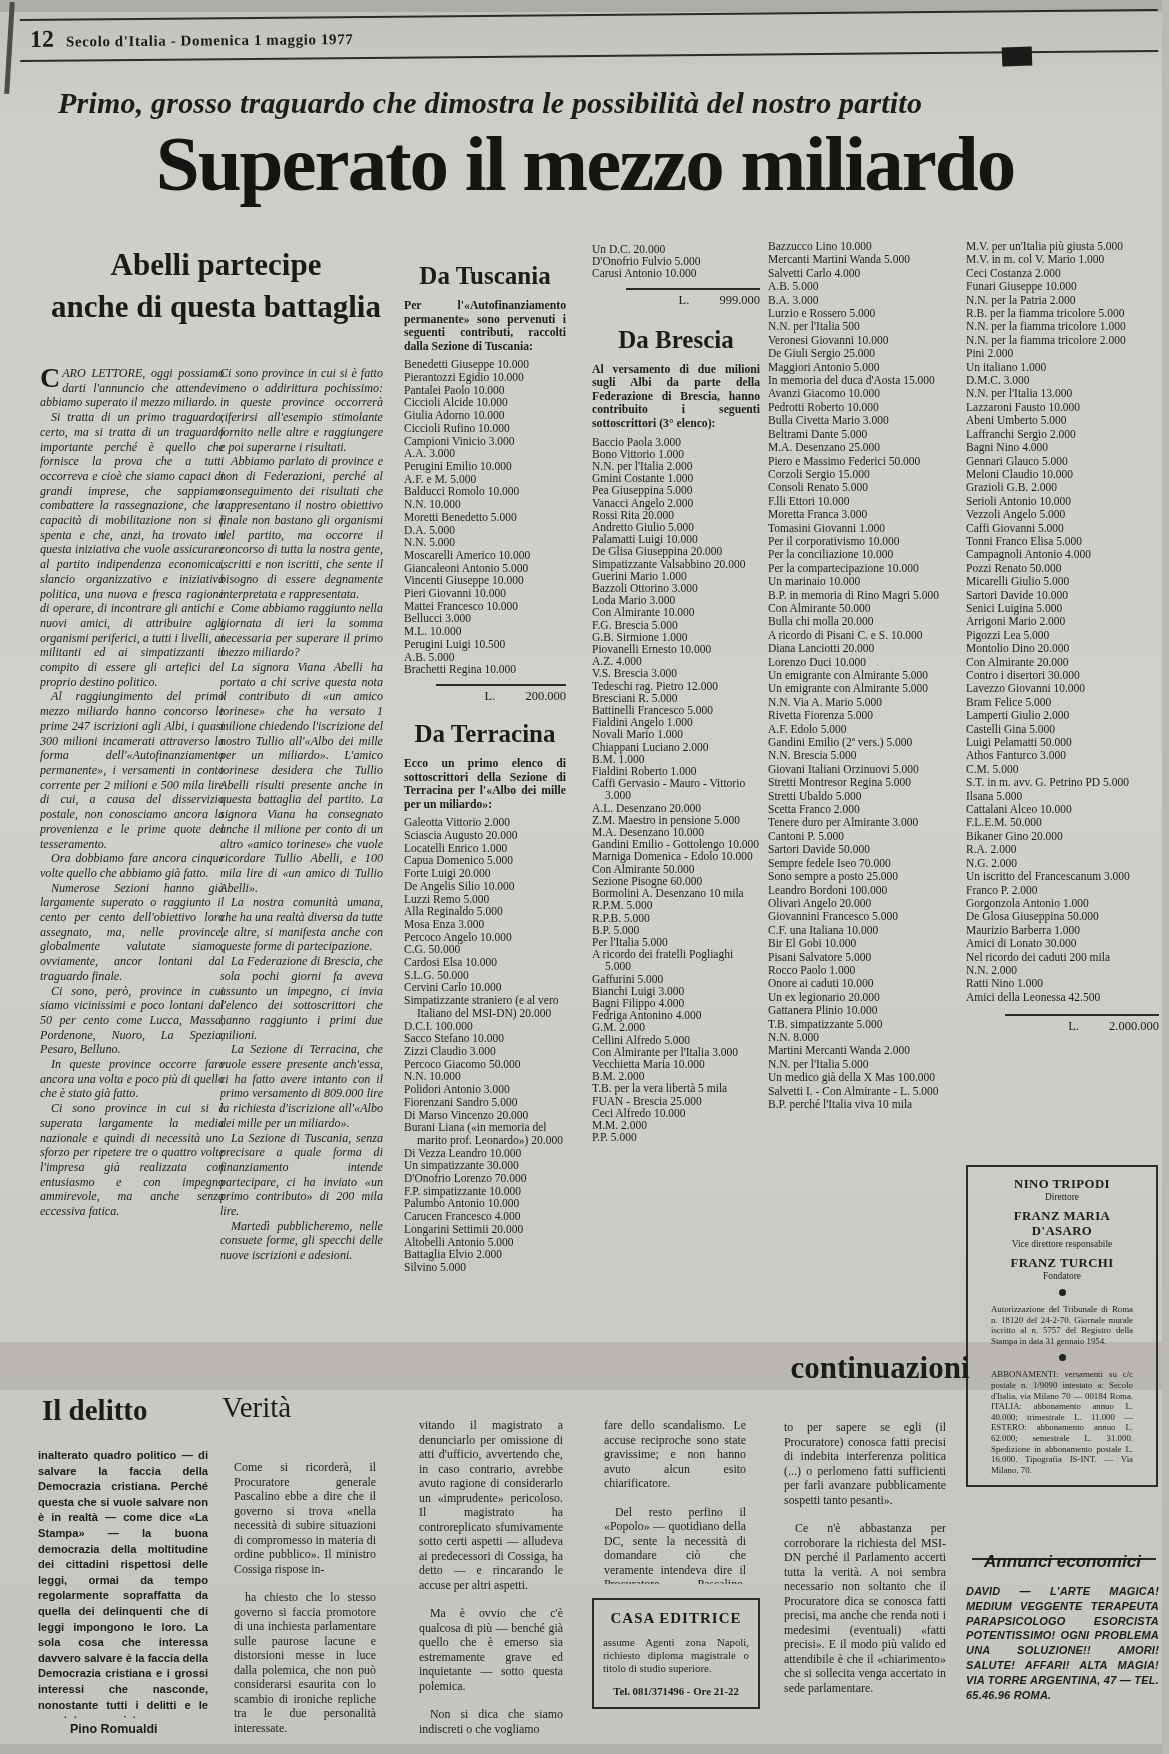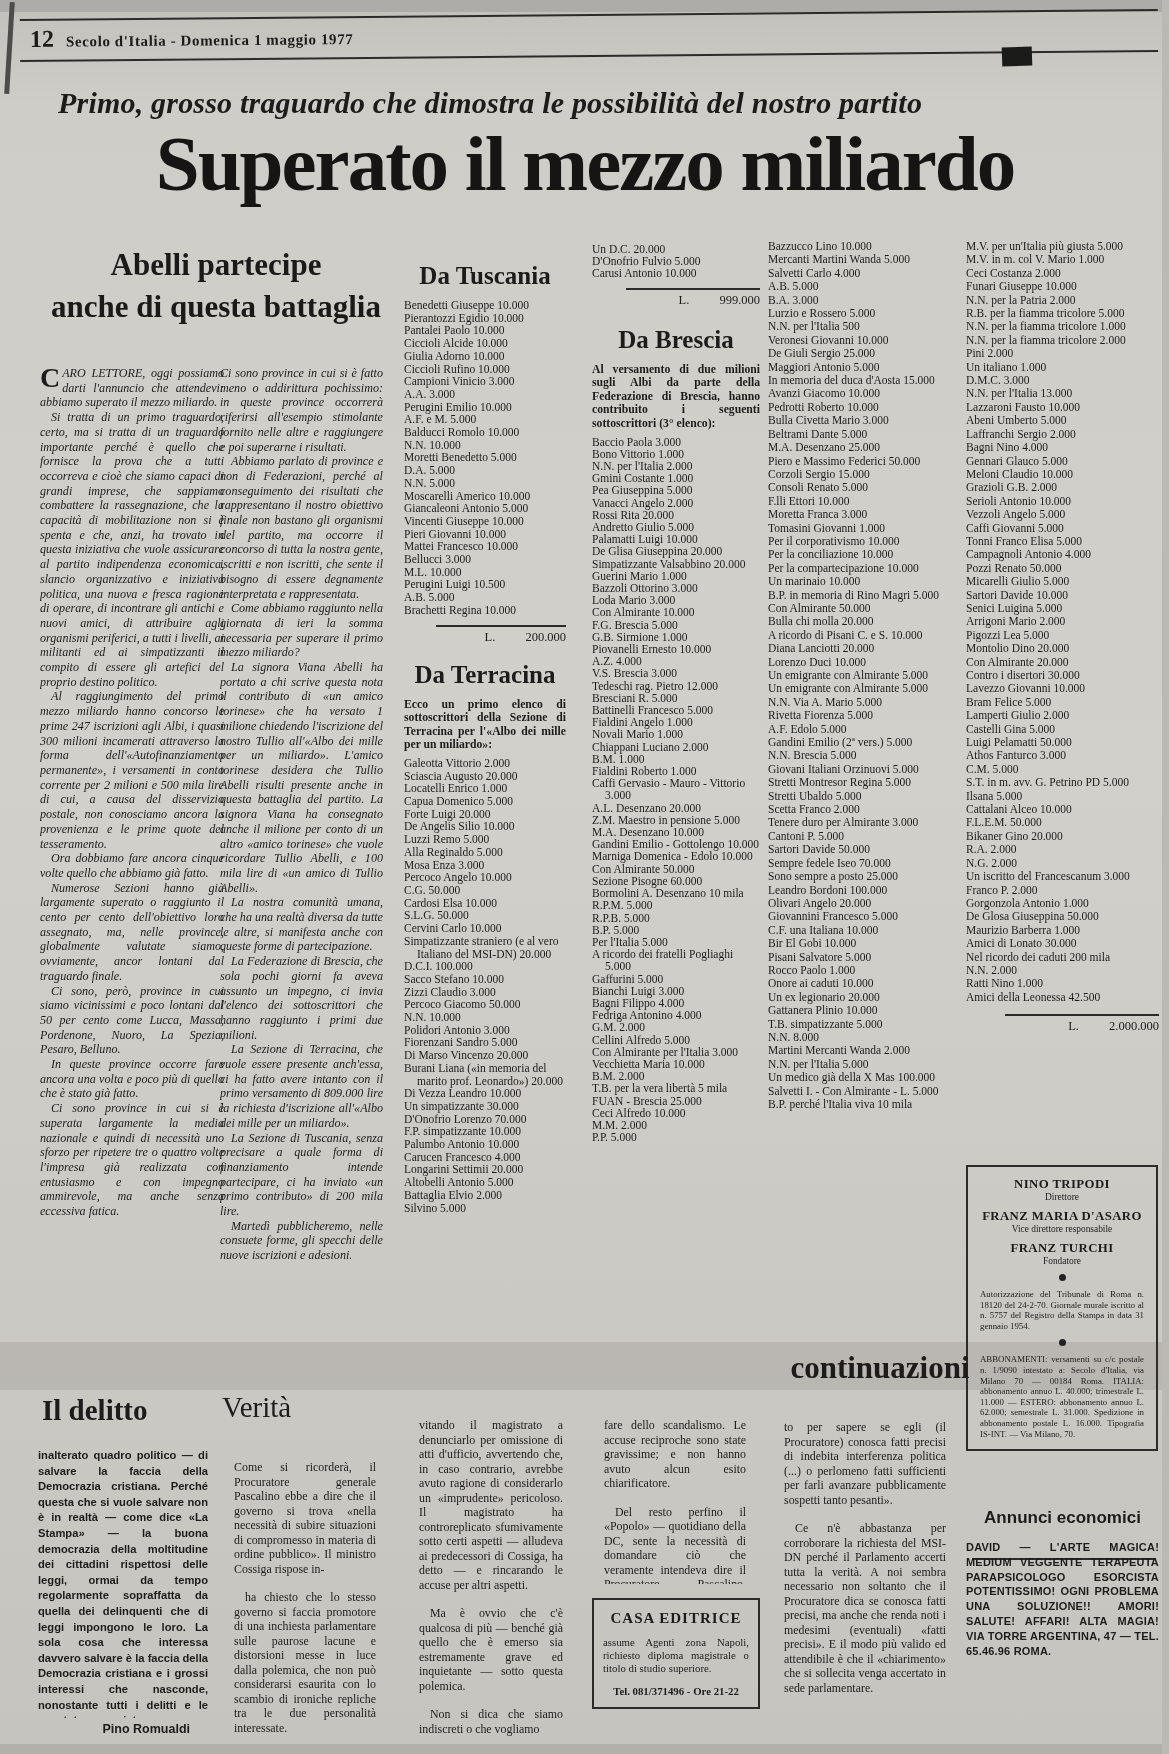--- a/index.html
+++ b/index.html
@@ -60,41 +60,41 @@
   #col4 .donors p{line-height:12.2px;}
   #col4 .sec-head{margin-top:18px;}
   #col5{left:768px;top:240px;width:179px;height:1090px;overflow:hidden;}
   #col5 .donors p{line-height:13.4px;}
   #col6{left:966px;top:240px;width:193px;}
   #col6 .donors p{line-height:13.4px;}
   #col6 .total{margin-top:10px;}
 
   
   #colophon{left:966px;top:1165px;width:192px;border:2px solid #2d2c2a;
-    padding:10px 12px;text-align:center;box-sizing:border-box;}
+    padding:10px 23px;text-align:center;box-sizing:border-box;}
   .colo-name{font-weight:bold;font-size:12.8px;letter-spacing:0.4px;}
   .colo-role{font-size:9.4px;margin-bottom:7px;}
   .colo-dot{width:7px;height:7px;border-radius:50%;background:#222;margin:8px auto;}
   .colo-small{font-size:8.8px;line-height:10.6px;text-align:justify;}
 
   #annunci-rule{left:972px;top:1558px;width:184px;height:2px;background:#2c2b29;}
-  #annunci{left:966px;top:1508px;width:193px;}
+  #annunci{left:966px;top:1552px;width:193px;font-style:italic;}
   #annunci h3{font-family:"Liberation Sans",sans-serif;font-weight:bold;font-size:17px;
     margin:0 0 12px;text-align:center;}
   #annunci .ad{font-family:"Liberation Sans",sans-serif;font-weight:bold;font-size:11px;
     line-height:14.8px;text-align:justify;letter-spacing:0.2px;}
 
   
   #contin-head{left:700px;top:1350px;width:360px;font-size:31px;font-weight:bold;text-align:center;}
   #delitto-head{left:42px;top:1394px;font-size:29px;font-weight:bold;}
   #verita-head{left:222px;top:1391px;font-size:29px;font-weight:normal;}
   #delitto-body{left:38px;top:1448px;width:170px;height:270px;overflow:hidden;}
   #delitto-body p{font-family:"Liberation Sans",sans-serif;font-weight:bold;font-size:11.2px;
     line-height:15.6px;text-align:justify;margin:0;}
-  #delitto-sig{left:70px;top:1722px;width:120px;text-align:right;font-weight:bold;
+  #delitto-sig{left:70px;top:1722px;width:120px;text-align:left;font-weight:bold;
     font-family:"Liberation Sans",sans-serif;font-size:12.5px;}
   #verita-body{left:220px;top:1446px;width:170px;height:300px;overflow:hidden;}
   .cont p{font-size:11.9px;line-height:14.5px;text-align:justify;margin:14px;text-indent:11px;}
   .cont p:first-child{text-indent:0;}
   #contc{left:405px;top:1404px;width:172px;height:344px;overflow:hidden;}
   #contd{left:590px;top:1404px;width:170px;height:180px;overflow:hidden;}
   #conte{left:770px;top:1406px;width:190px;height:342px;overflow:hidden;}
 
   #casa{left:592px;top:1598px;width:168px;border:2px solid #2c2b29;padding:10px 9px;
     box-sizing:border-box;}
@@ -147,20 +147,21 @@
       <p>La signora Viana Abelli ha portato a chi scrive questa nota il contributo di «un amico torinese» che ha versato 1 milione chiedendo l'iscrizione del nostro Tullio all'«Albo dei mille per un miliardo». L'amico torinese desidera che Tullio Abelli risulti presente anche in questa battaglia del partito. La signora Viana ha consegnato anche il milione per conto di un altro «amico torinese» che vuole ricordare Tullio Abelli, e 100 mila lire di «un amico di Tullio Abelli».</p>
       <p>La nostra comunità umana, che ha una realtà diversa da tutte le altre, si manifesta anche con queste forme di partecipazione.</p>
       <p>La Federazione di Brescia, che sola pochi giorni fa aveva assunto un impegno, ci invia l'elenco dei sottoscrittori che hanno raggiunto i primi due milioni.</p>
       <p>La Sezione di Terracina, che vuole essere presente anch'essa, ci ha fatto avere intanto con il primo versamento di 809.000 lire la richiesta d'iscrizione all'«Albo dei mille per un miliardo».</p>
       <p>La Sezione di Tuscania, senza precisare a quale forma di finanziamento intende partecipare, ci ha inviato «un primo contributo» di 200 mila lire.</p>
       <p>Martedì pubblicheremo, nelle consuete forme, gli specchi delle nuove iscrizioni e adesioni.</p>
     </div>
 
   <div class="abs" id="col3">
     <h2 class="sec-head">Da Tuscania</h2>
+    <p class="intro">Per l'«Autofinanziamento permanente» sono pervenuti i seguenti contributi, raccolti dalla Sezione di Tuscania:</p>
     <div class="donors">
         <p>Benedetti Giuseppe 10.000</p>
         <p>Pierantozzi Egidio 10.000</p>
         <p>Pantalei Paolo 10.000</p>
         <p>Ciccioli Alcide 10.000</p>
         <p>Giulia Adorno 10.000</p>
         <p>Ciccioli Rufino 10.000</p>
         <p>Campioni Vinicio 3.000</p>
         <p>A.A. 3.000</p>
         <p>Perugini Emilio 10.000</p>

